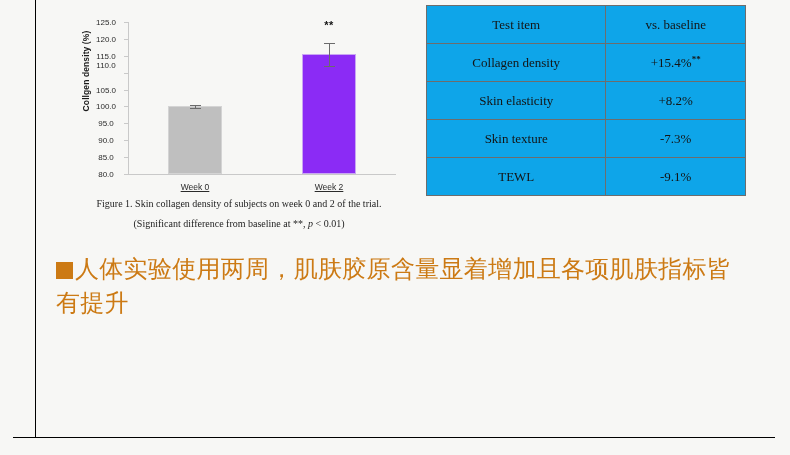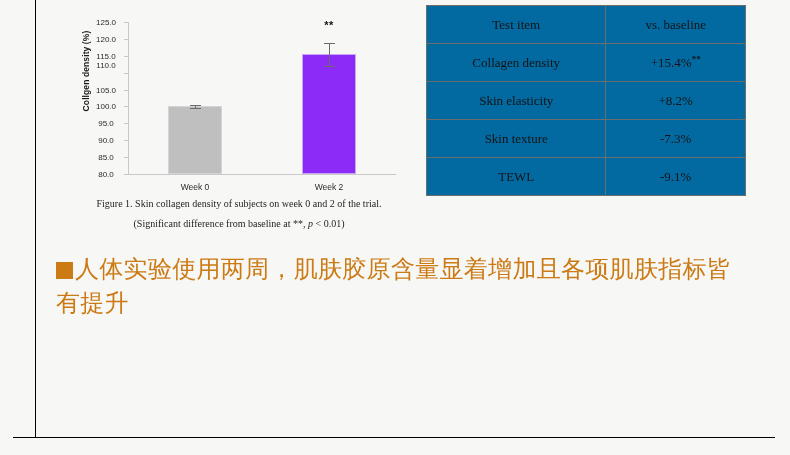--- a/index.html
+++ b/index.html
@@ -149,20 +149,21 @@
     white-space: nowrap;
   }
 
   .x-tick-label {
     position: absolute;
     top: 160px;
     font-size: 8.5px;
     color: #2b2b2b;
     text-align: center;
     white-space: nowrap;
+    text-decoration: underline;
   }
 
   
   #figure-caption {
     position: absolute;
     left: 0;
     top: 190px;
     width: 368px;
     text-align: center;
     font-family: "Liberation Serif", serif;
@@ -175,21 +176,21 @@
   }
 
   
   #results-table {
     position: absolute;
     left: 426px;
     top: 5px;
     width: 320px;
     border-collapse: collapse;
     font-family: "Liberation Serif", serif;
-    background: #0369a1;
+    background: #0ea5e9;
   }
   #results-table td {
     border: 1px solid #6d6d6d;
     height: 37px;
     text-align: center;
     vertical-align: middle;
     font-size: 13px;
     color: #141414;
     padding: 0 4px;
   }

